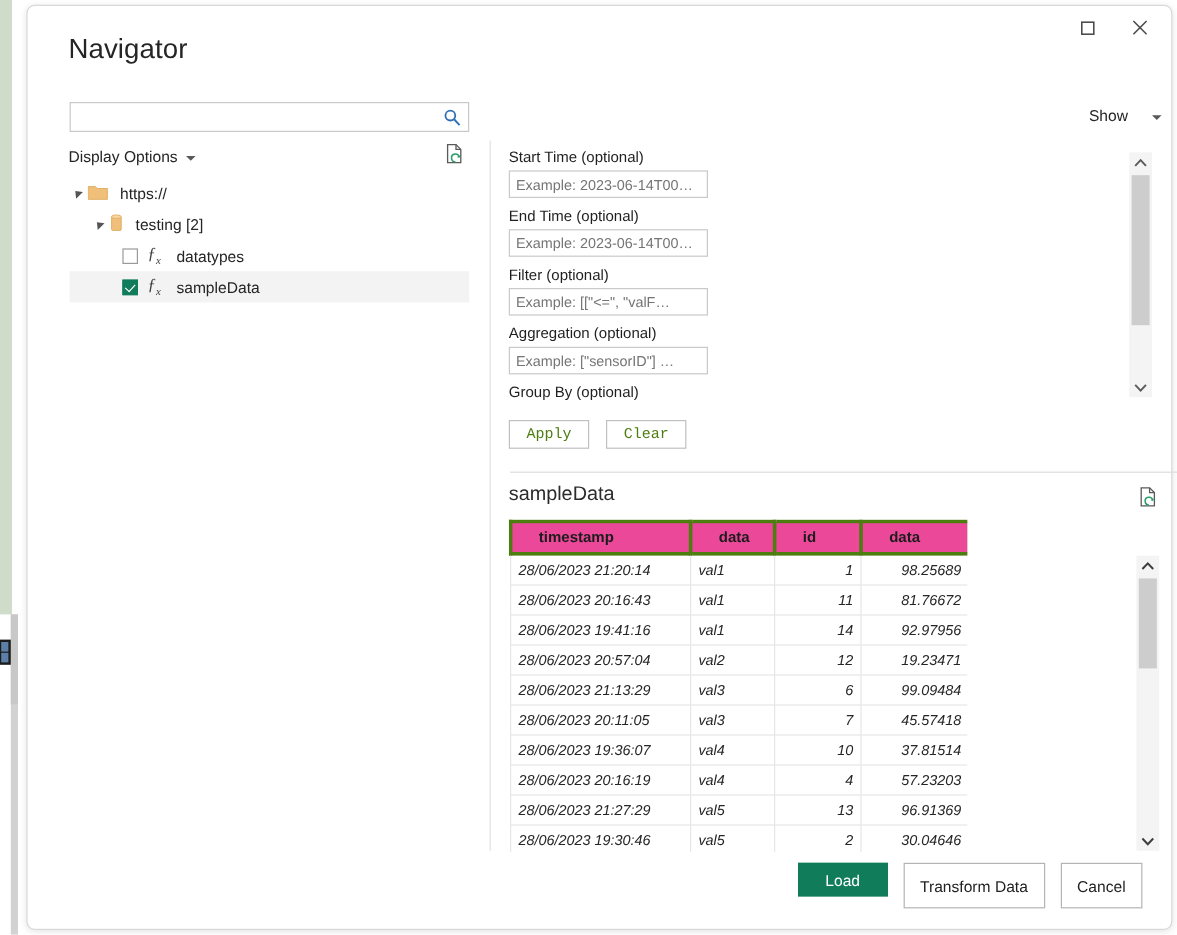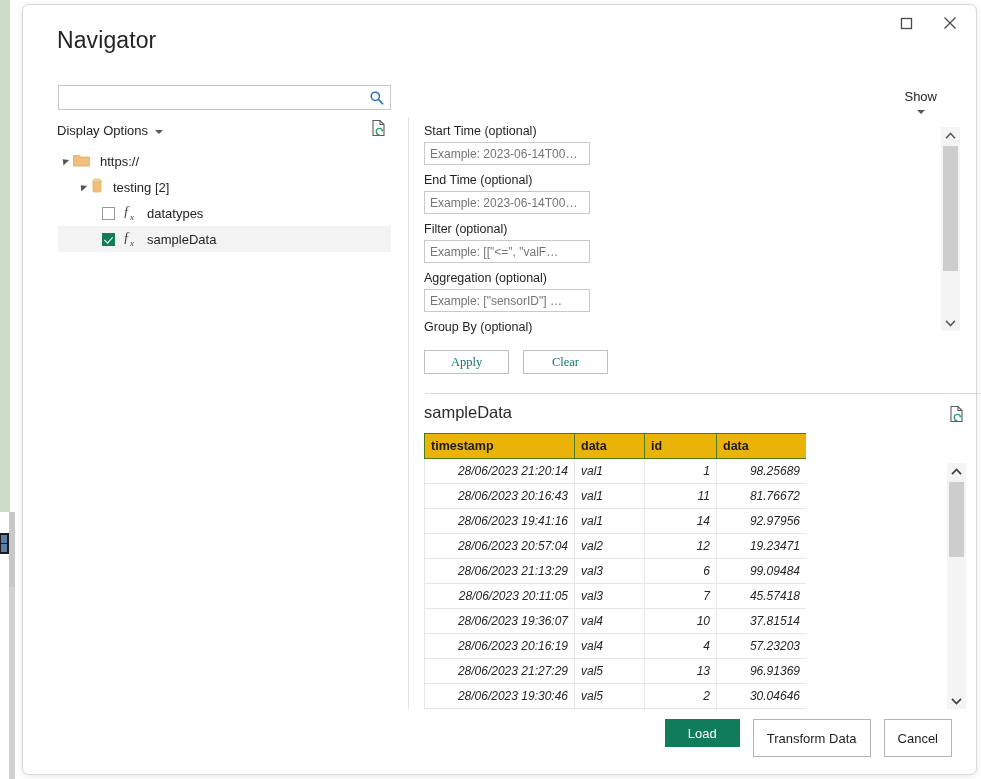--- a/index.html
+++ b/index.html
@@ -201,25 +201,24 @@
   .vdivider {
     position: absolute;
     left: 385px; top: 112px;
     width: 1px; height: 592px;
     background: #e2e2e2;
   }
 
   
   .show-ctl {
     position: absolute;
-    right: 39px; top: 84px;
-    display: flex; align-items: center; gap: 4px;
+    right: 8px; top: 84px;
+    display: flex; align-items: center; gap: 20px;
     font-size: 13px; color: #252525;
     cursor: default;
-    flex-direction: column;
   }
 
   
   .form {
     position: absolute;
     left: 401px; top: 118px;
     width: 170px;
   }
   .fld-label {
     font-size: 12.5px;
@@ -244,25 +243,25 @@
     line-height: 21px;
   }
   .btn-row {
     position: absolute;
     left: 401px; top: 345px;
     display: flex; gap: 14px;
   }
   .btn {
     border: 1px solid #c0c0c0;
     background: #fff;
-    font-family: Liberation Serif, serif;
+    font-family: Liberation Mono, monospace;
     font-size: 12.5px;
-    color: #0f766e;
+    color: #4d7c0f;
     height: 24px;
-    width: 85px;
+    width: 67px;
     cursor: default;
     box-sizing: border-box;
   }
 
   
   .sb {
     position: absolute;
     background: #f4f4f4;
     box-sizing: border-box;
   }
@@ -305,39 +304,39 @@
     width: 382px; height: 277px;
     overflow: hidden;
   }
   table.preview {
     border-collapse: collapse;
     table-layout: fixed;
     width: 382px;
     font-size: 12px;
   }
   table.preview th {
-    background: #eab308;
-    border: 1px solid #4d7c0f;
+    background: #ec4899;
+    border: 3px solid #4d7c0f;
     font-weight: bold;
     text-align: left;
-    padding: 3px 6px;
+    padding: 3px 22px;
     height: 18px;
     color: #1c1c1c;
     font-size: 12.5px;
   }
   table.preview td {
     border: 1px solid #e6e6e6;
     padding: 2px 6px;
     height: 20px;
     font-style: italic;
     color: #262626;
     white-space: nowrap;
     overflow: hidden;
   }
-  td.c-ts  { text-align: right; }
+  td.c-ts  { }
   td.c-dat { text-align: left; font-style: normal; }
   td.c-id  { text-align: right; }
   td.c-rate{ text-align: right; }
 
   
   .footer {
     position: absolute;
     right: 24px; bottom: 17px;
     display: flex; gap: 13px;
   }

